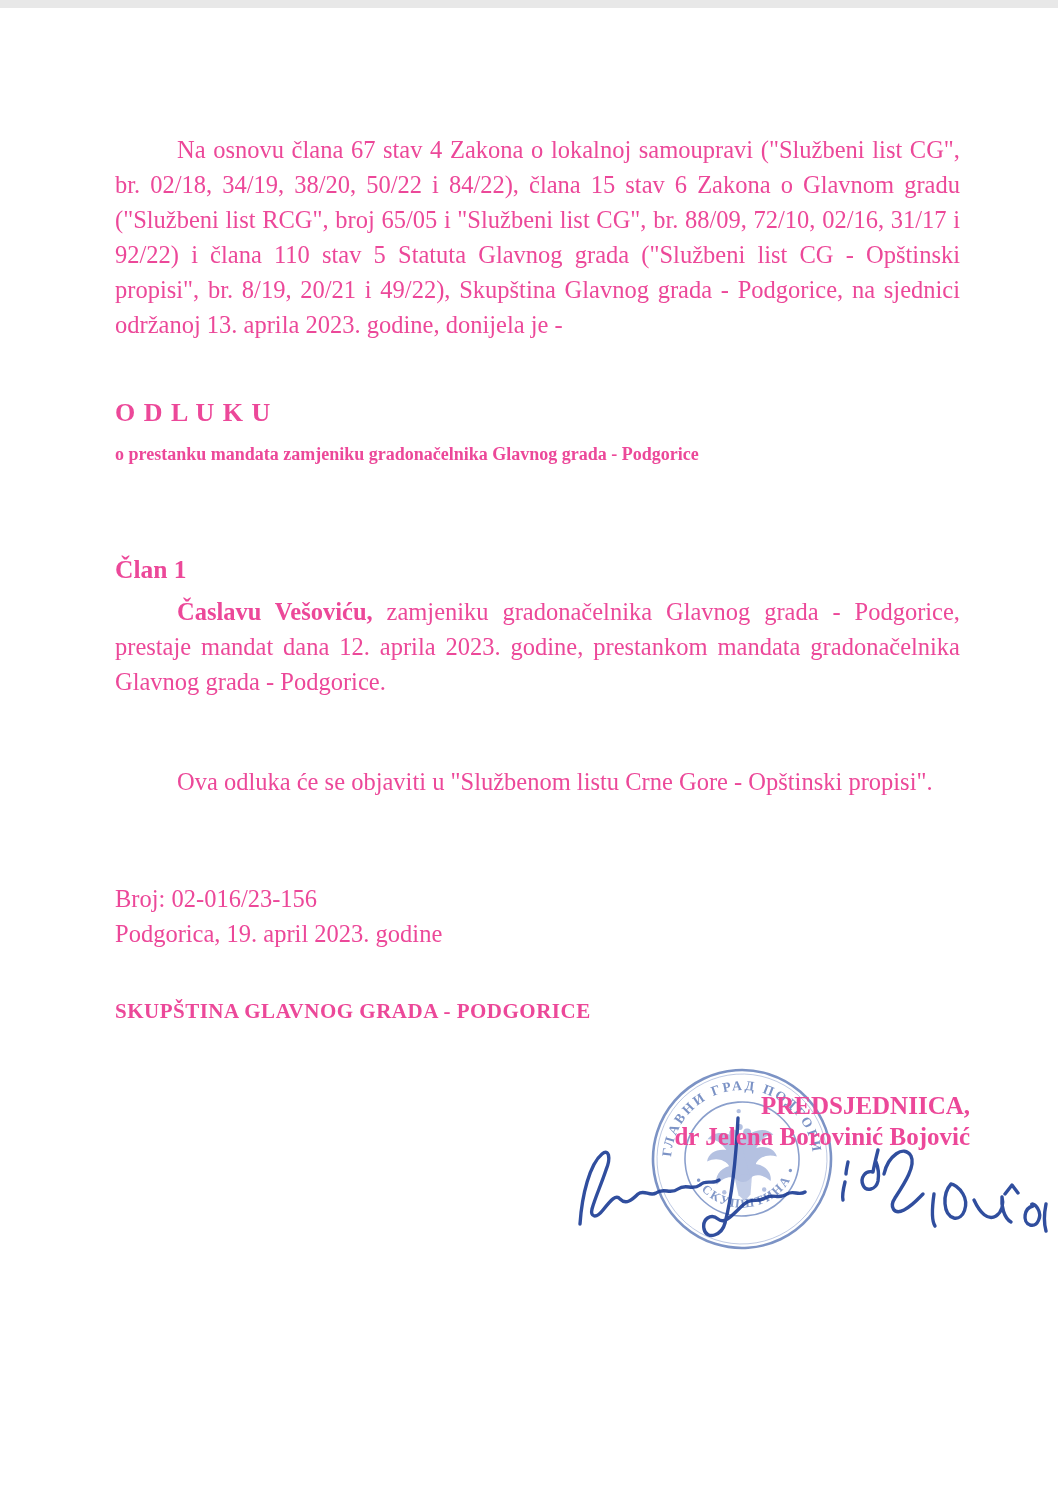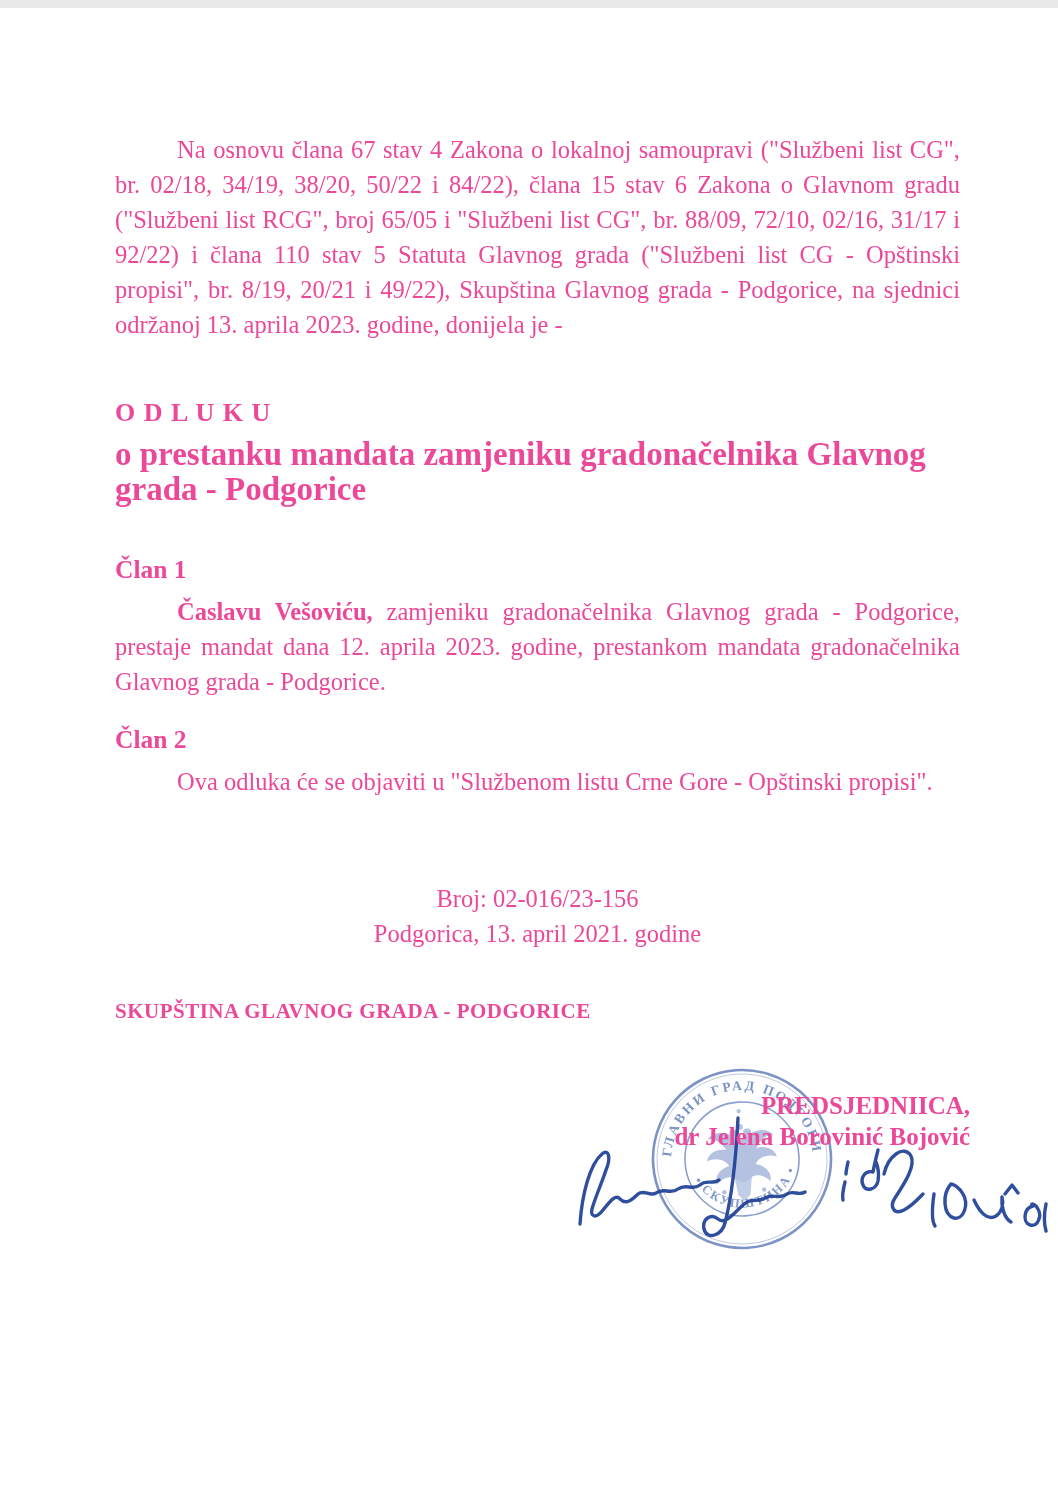--- a/index.html
+++ b/index.html
@@ -31,21 +31,21 @@
   }
   .indent { text-indent: 62px; }
   .centered { text-align: left; }
   h1, h2, h3, p { margin: 0; }
   .doc-title {
     font-size: 26px;
     font-weight: bold;
     letter-spacing: 1px;
   }
   .doc-subtitle {
-    font-size: 33px;
+    font-size: 18px;
     font-weight: bold;
     line-height: 35px;
   }
   .article-heading {
     font-size: 25.5px;
     font-weight: bold;
   }
   .ref-lines {
     font-size: 24.5px;
     line-height: 35px;
@@ -97,27 +97,26 @@
   <p class="abs col body-par indent" style="top:124px;">Na osnovu člana 67 stav 4 Zakona o lokalnoj samoupravi ("Službeni list CG", br. 02/18, 34/19, 38/20, 50/22 i 84/22), člana 15 stav 6 Zakona o Glavnom gradu ("Službeni list RCG", broj 65/05 i "Službeni list CG", br. 88/09, 72/10, 02/16, 31/17 i 92/22) i člana 110 stav 5 Statuta Glavnog grada ("Službeni list CG - Opštinski propisi", br. 8/19, 20/21 i 49/22), Skupština Glavnog grada - Podgorice, na sjednici održanoj 13. aprila 2023. godine, donijela je -</p>
 
   <h1 class="abs col centered doc-title" style="top:390px;">O D L U K U</h1>
 
   <h2 class="abs col centered doc-subtitle" style="top:429px;">o prestanku mandata zamjeniku  gradonačelnika Glavnog grada - Podgorice</h2>
 
   <h3 class="abs col centered article-heading" style="top:547px;">Član 1</h3>
 
   <p class="abs col body-par indent" style="top:586px;"><b>Časlavu Vešoviću,</b><span> zamjeniku gradonačelnika Glavnog grada - Podgorice, prestaje mandat dana 12. aprila 2023. godine, prestankom mandata gradonačelnika Glavnog grada - Podgorice.</span></p>
 
-  <h3 class="abs col centered article-heading" style="top:717px;">Član 2</h3>
 
   <p class="abs col body-par indent" style="top:756px;">Ova odluka će se objaviti u "Službenom listu Crne Gore - Opštinski propisi".</p>
 
-  <div class="abs col ref-lines" style="top:873px;text-align:center;">
+  <div class="abs col ref-lines" style="top:873px;">
     <div>Broj: 02-016/23-156</div>
-    <div>Podgorica, 13. april 2021. godine</div>
+    <div>Podgorica, 19. april 2023. godine</div>
   </div>
 
   <h3 class="abs col centered issuer-heading" style="top:991px;">SKUPŠTINA GLAVNOG GRADA - PODGORICE</h3>
 
   <div class="abs stamp-wrap">
     <svg width="190" height="192" viewBox="0 0 190 192" xmlns="http://www.w3.org/2000/svg">
       <defs>
         <path id="rim-top" d="M 24,98 A 71,71 0 0 1 166,98" fill="none"></path>
         <path id="rim-bottom" d="M 40,96 A 56,56 0 0 0 151,96" fill="none"></path>
       </defs>

